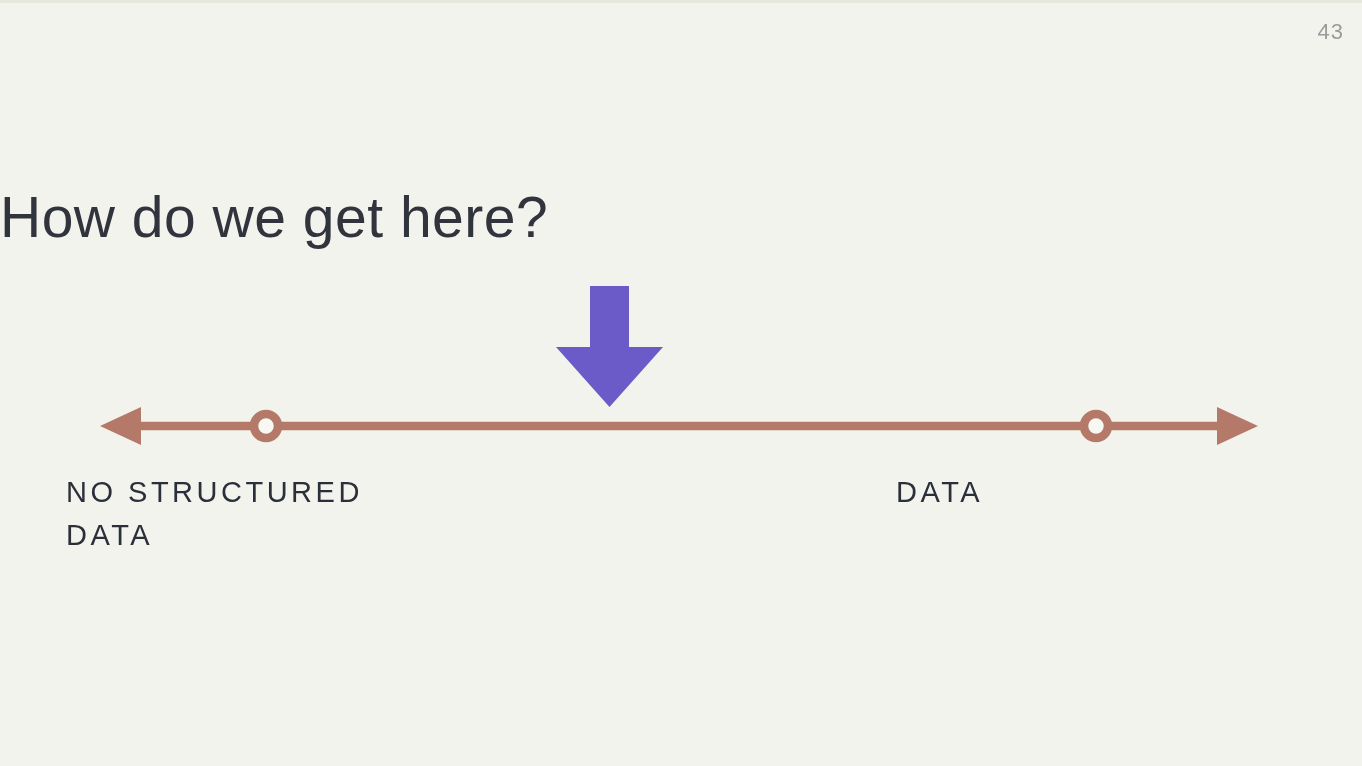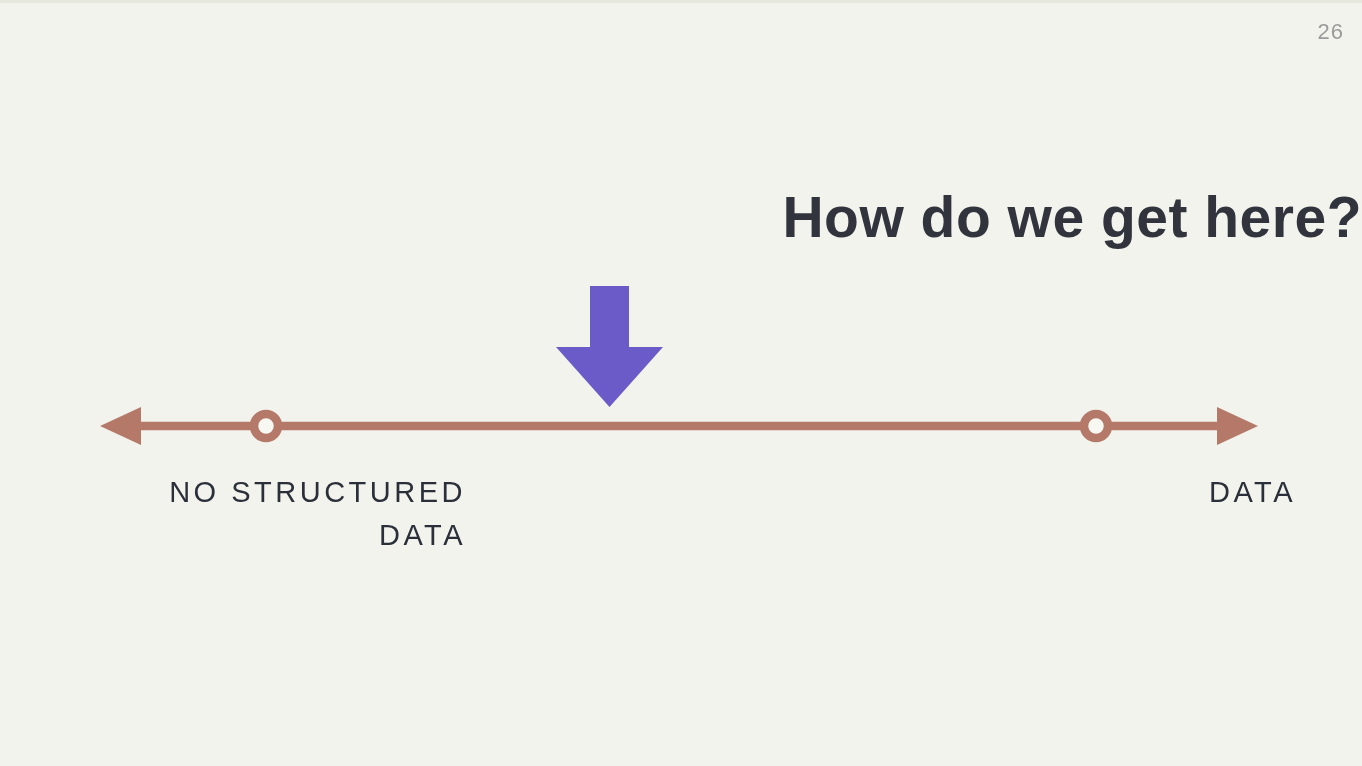--- a/index.html
+++ b/index.html
@@ -17,54 +17,54 @@
     position: absolute;
     top: 16px; right: 18px;
     font-size: 22px;
     color: #9B9B9B;
     letter-spacing: 1px;
   }
   .slide-title {
     position: absolute;
     top: 181px; left: 0;
     width: 100%;
-    text-align: right;
+    text-align: left;
     font-size: 57px;
-    font-weight: 700;
+    font-weight: 400;
     color: #32343D;
     letter-spacing: 0.5px;
   }
   .down-arrow-svg {
     position: absolute;
     left: 550px; top: 280px;
     width: 120px; height: 128px;
   }
   .spectrum-svg {
     position: absolute;
     left: 0; top: 383px;
     width: 1362px; height: 80px;
   }
   .spectrum-label {
     position: absolute;
     top: 468px;
     width: 400px;
-    text-align: right;
+    text-align: left;
     font-size: 29px;
     font-weight: 500;
     letter-spacing: 3.5px;
     line-height: 1.48;
     color: #2B2F3A;
   }
   .spectrum-label--left  { left: 66px; }
   .spectrum-label--right { left: 896px; }
 </style>
 </head>
 <body>
 
-<div class="page-number">26</div>
+<div class="page-number">43</div>
 
 <h1 class="slide-title">How do we get here?</h1>
 
 <svg class="down-arrow-svg" viewBox="0 0 120 128" aria-hidden="true">
   <polygon points="40,3 79,3 79,64 113,64 59.5,124 6,64 40,64" fill="#6A5BC8"></polygon>
 </svg>
 
 <svg class="spectrum-svg" viewBox="0 0 1362 80" aria-hidden="true">
   <line x1="112" y1="40" x2="1246" y2="40" stroke-width="8.5" stroke="#B5796A"></line>
   <polygon points="100,40 141,21 141,59" fill="#B5796A"></polygon>

